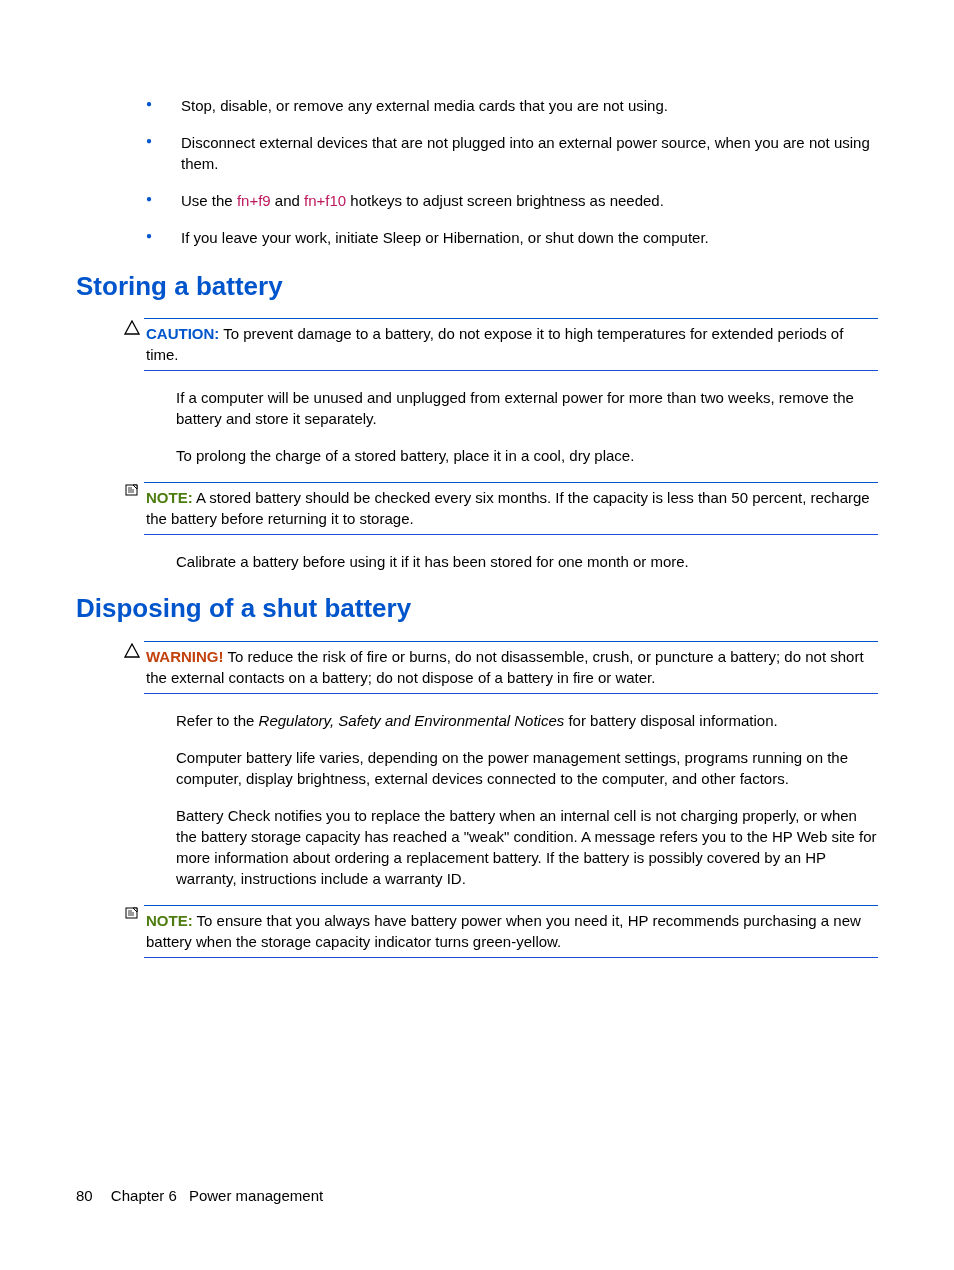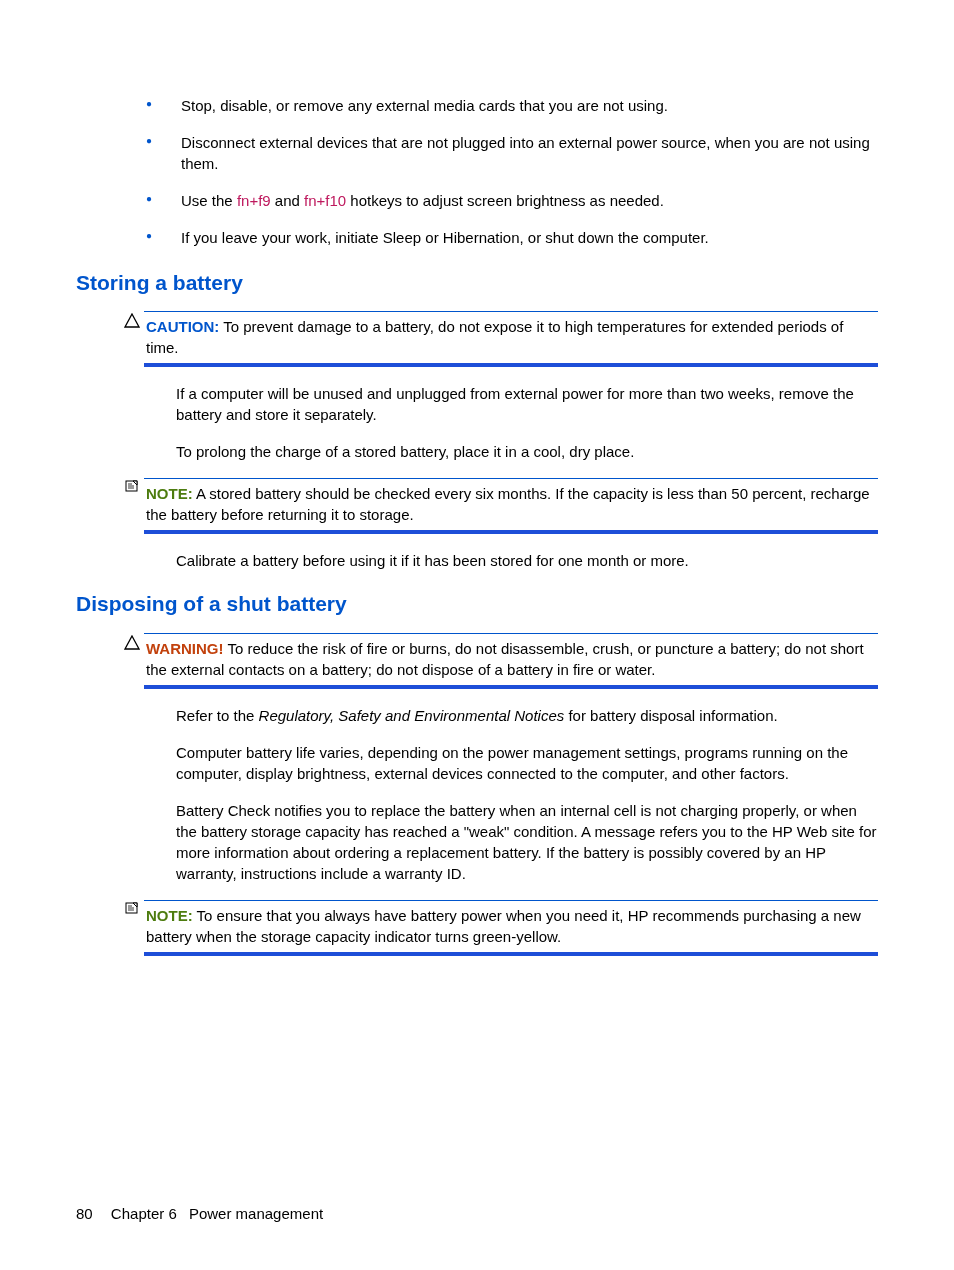--- a/index.html
+++ b/index.html
@@ -31,53 +31,53 @@
       position: absolute;
       left: 0;
       top: 2px;
       color: #0055cc;
       font-size: 10px;
     }
     .bullet-wrap { display: inline; }
     .hotkey { color: #be185d; }
     h2 {
       color: #0055cc;
-      font-size: 21px;
+      font-size: 26px;
       font-weight: bold;
       margin-top: 18px;
       margin-bottom: 14px;
     }
     .callout {
       display: flex;
       margin-left: 48px;
       margin-bottom: 16px;
     }
     .callout-icon {
       width: 20px;
       flex-shrink: 0;
       padding-top: 2px;
     }
     .callout-body {
       flex: 1;
       border-top: 1px solid #0055cc;
-      border-bottom: 4px solid #1d4ed8;
+      border-bottom: 1px solid #1d4ed8;
       padding: 4px 2px 5px 2px;
     }
     .callout-label { font-weight: bold; }
     .caution-label { color: #0055cc; }
     .warning-label { color: #c2410c; }
     .note-label { color: #4d7c0f; }
     .para {
       margin-left: 100px;
       margin-bottom: 16px;
     }
     .italic { font-style: italic; }
     .footer {
       position: absolute;
-      bottom: 46px;
+      bottom: 64px;
       left: 76px;
       font-size: 15px;
     }
     .footer .pn { margin-right: 14px; }
     .footer .ch { margin-right: 8px; }
     svg { display: block; }
     .note-svg { padding-top: 1px; }
   </style>
 </head>
 <body>

